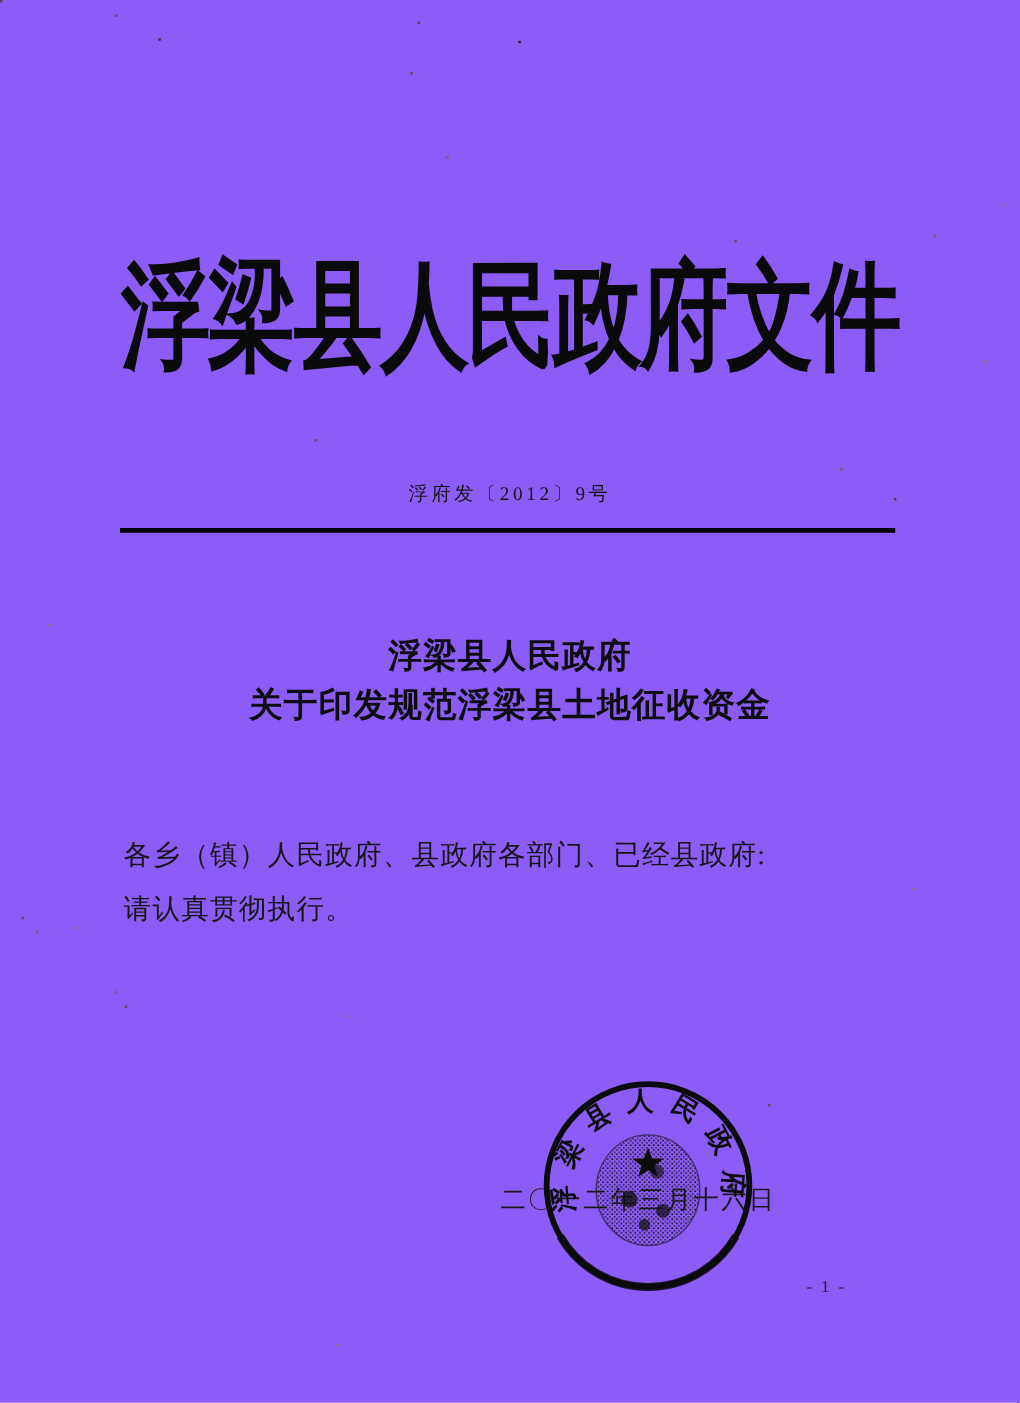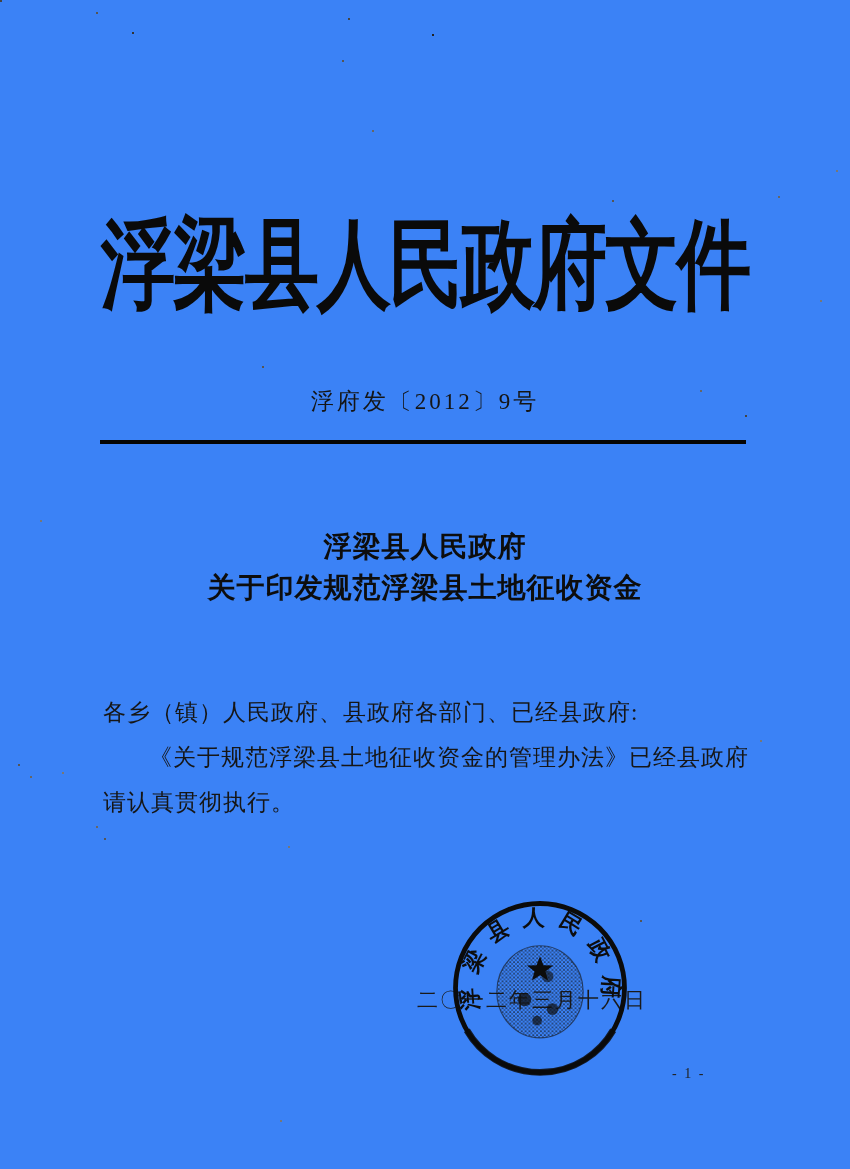--- a/index.html
+++ b/index.html
@@ -1,33 +1,33 @@
 <!DOCTYPE html>
 <html lang="zh"><head>
 <meta charset="utf-8">
 <style>
   html,body { margin:0; padding:0; background:#e8e8e8; }
   .page {
     position:relative; width:850px; height:1169px; margin:0 auto;
-    background:#3b82f6; overflow:hidden;
+    background:#8b5cf6; overflow:hidden;
     font-family:"Liberation Serif","DejaVu Serif",serif;
     color:#111;
   }
   
   .masthead {
     position:absolute; top:212px; left:0; width:100%;
     text-align:center; font-weight:bold;
     font-size:74px; line-height:80px; letter-spacing:-2px;
     transform:scaleY(1.32); transform-origin:50% 0;
     color:#0a0a0a; white-space:nowrap;
   }
   
   .doc-number {
-    position:absolute; top:386px; left:0; width:100%;
-    text-align:center; font-size:23px; letter-spacing:3px; color:#151515;
+    position:absolute; top:402px; left:0; width:100%;
+    text-align:center; font-size:16px; letter-spacing:3px; color:#151515;
   }
   
   .rule {
     position:absolute; top:440px; left:100px; width:646px; height:4px;
     background:#050505;
   }
   
   .notice-title {
     position:absolute; top:526px; left:0; width:100%;
     text-align:center; font-family:"Liberation Sans","DejaVu Sans",sans-serif;
@@ -84,21 +84,20 @@
 
   <div class="rule"></div>
 
   <div class="notice-title">
     <div>浮梁县人民政府</div>
     <div>关于印发规范浮梁县土地征收资金</div>
   </div>
 
   <div class="body-text">
     <div>各乡（镇）人民政府、县政府各部门、已经县政府:</div>
-    <div class="indent">《关于规范浮梁县土地征收资金的管理办法》已经县政府</div>
     <div>请认真贯彻执行。</div>
   </div>
 
   <div class="issue-date">二〇一二年三月十六日</div>
 
   <div class="seal">
     <svg viewBox="0 0 200 200" width="192" height="192" aria-hidden="true">
       <defs>
         <pattern id="dither" width="4" height="4" patternUnits="userSpaceOnUse">
           <rect width="4" height="4" fill="none"></rect>

